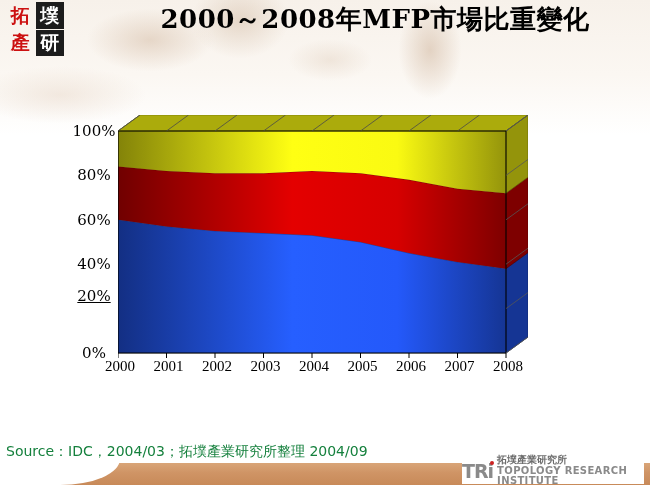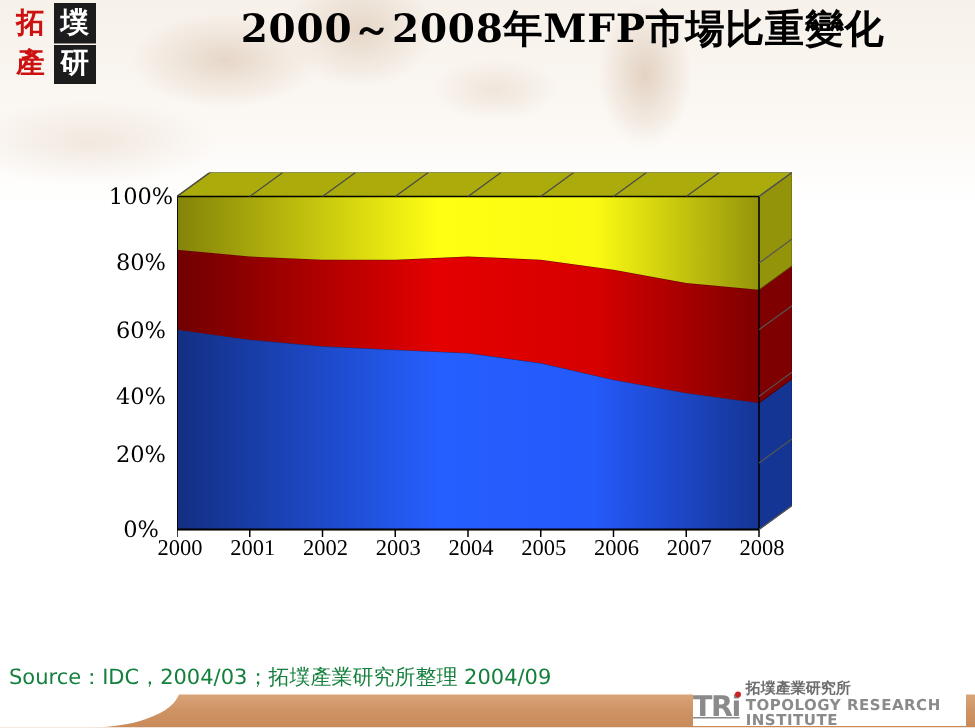--- a/index.html
+++ b/index.html
@@ -103,21 +103,21 @@
     border-bottom-right-radius:60px 26px;
   }
   #footer-logo{
     position:absolute;left:462px;top:458px;width:182px;height:26px;
     background:#ffffff;
     display:flex;align-items:center;
   }
   #footer-tri{
     font-family:"DejaVu Sans","Liberation Sans",sans-serif;
     font-weight:700;font-size:19px;color:#8a8a8a;letter-spacing:-1px;
-    margin-right:4px;position:relative;text-decoration:underline;
+    margin-right:4px;position:relative;
   }
   #footer-dot{
     position:absolute;right:-1px;top:1px;width:4px;height:4px;border-radius:50%;
     background:#cc2222;
   }
   #footer-cn{
     font-family:"DejaVu Sans","Liberation Sans",sans-serif;
     font-weight:700;font-size:10px;color:#6d6d6d;line-height:1.05;
   }
   #footer-en{
@@ -136,21 +136,21 @@
   <span class="ch red">產</span>
   <span class="ch inv">研</span>
 </div>
 
 <div id="page-title">2000～2008年MFP市場比重變化</div>
 
 <div id="chart-area">
 
   <div id="y-axis">
       <div class="y-tick-label" style="top: 258px;">0%</div>
-      <div class="y-tick-label" style="top: 208px;">20%</div>
+      <div class="y-tick-label" style="top: 201px; text-decoration: underline;">20%</div>
       <div class="y-tick-label" style="top: 169.2px;">40%</div>
       <div class="y-tick-label" style="top: 124.8px;">60%</div>
       <div class="y-tick-label" style="top: 80.4px;">80%</div>
       <div class="y-tick-label" style="top: 36px;">100%</div>
     </div>
 
   <svg id="plot-svg" width="410" height="250" viewBox="0 0 410 250">
       <defs>
         <linearGradient id="g0" x1="0" y1="0" x2="1" y2="0">
           <stop offset="0" stop-color="#132f83"></stop>

